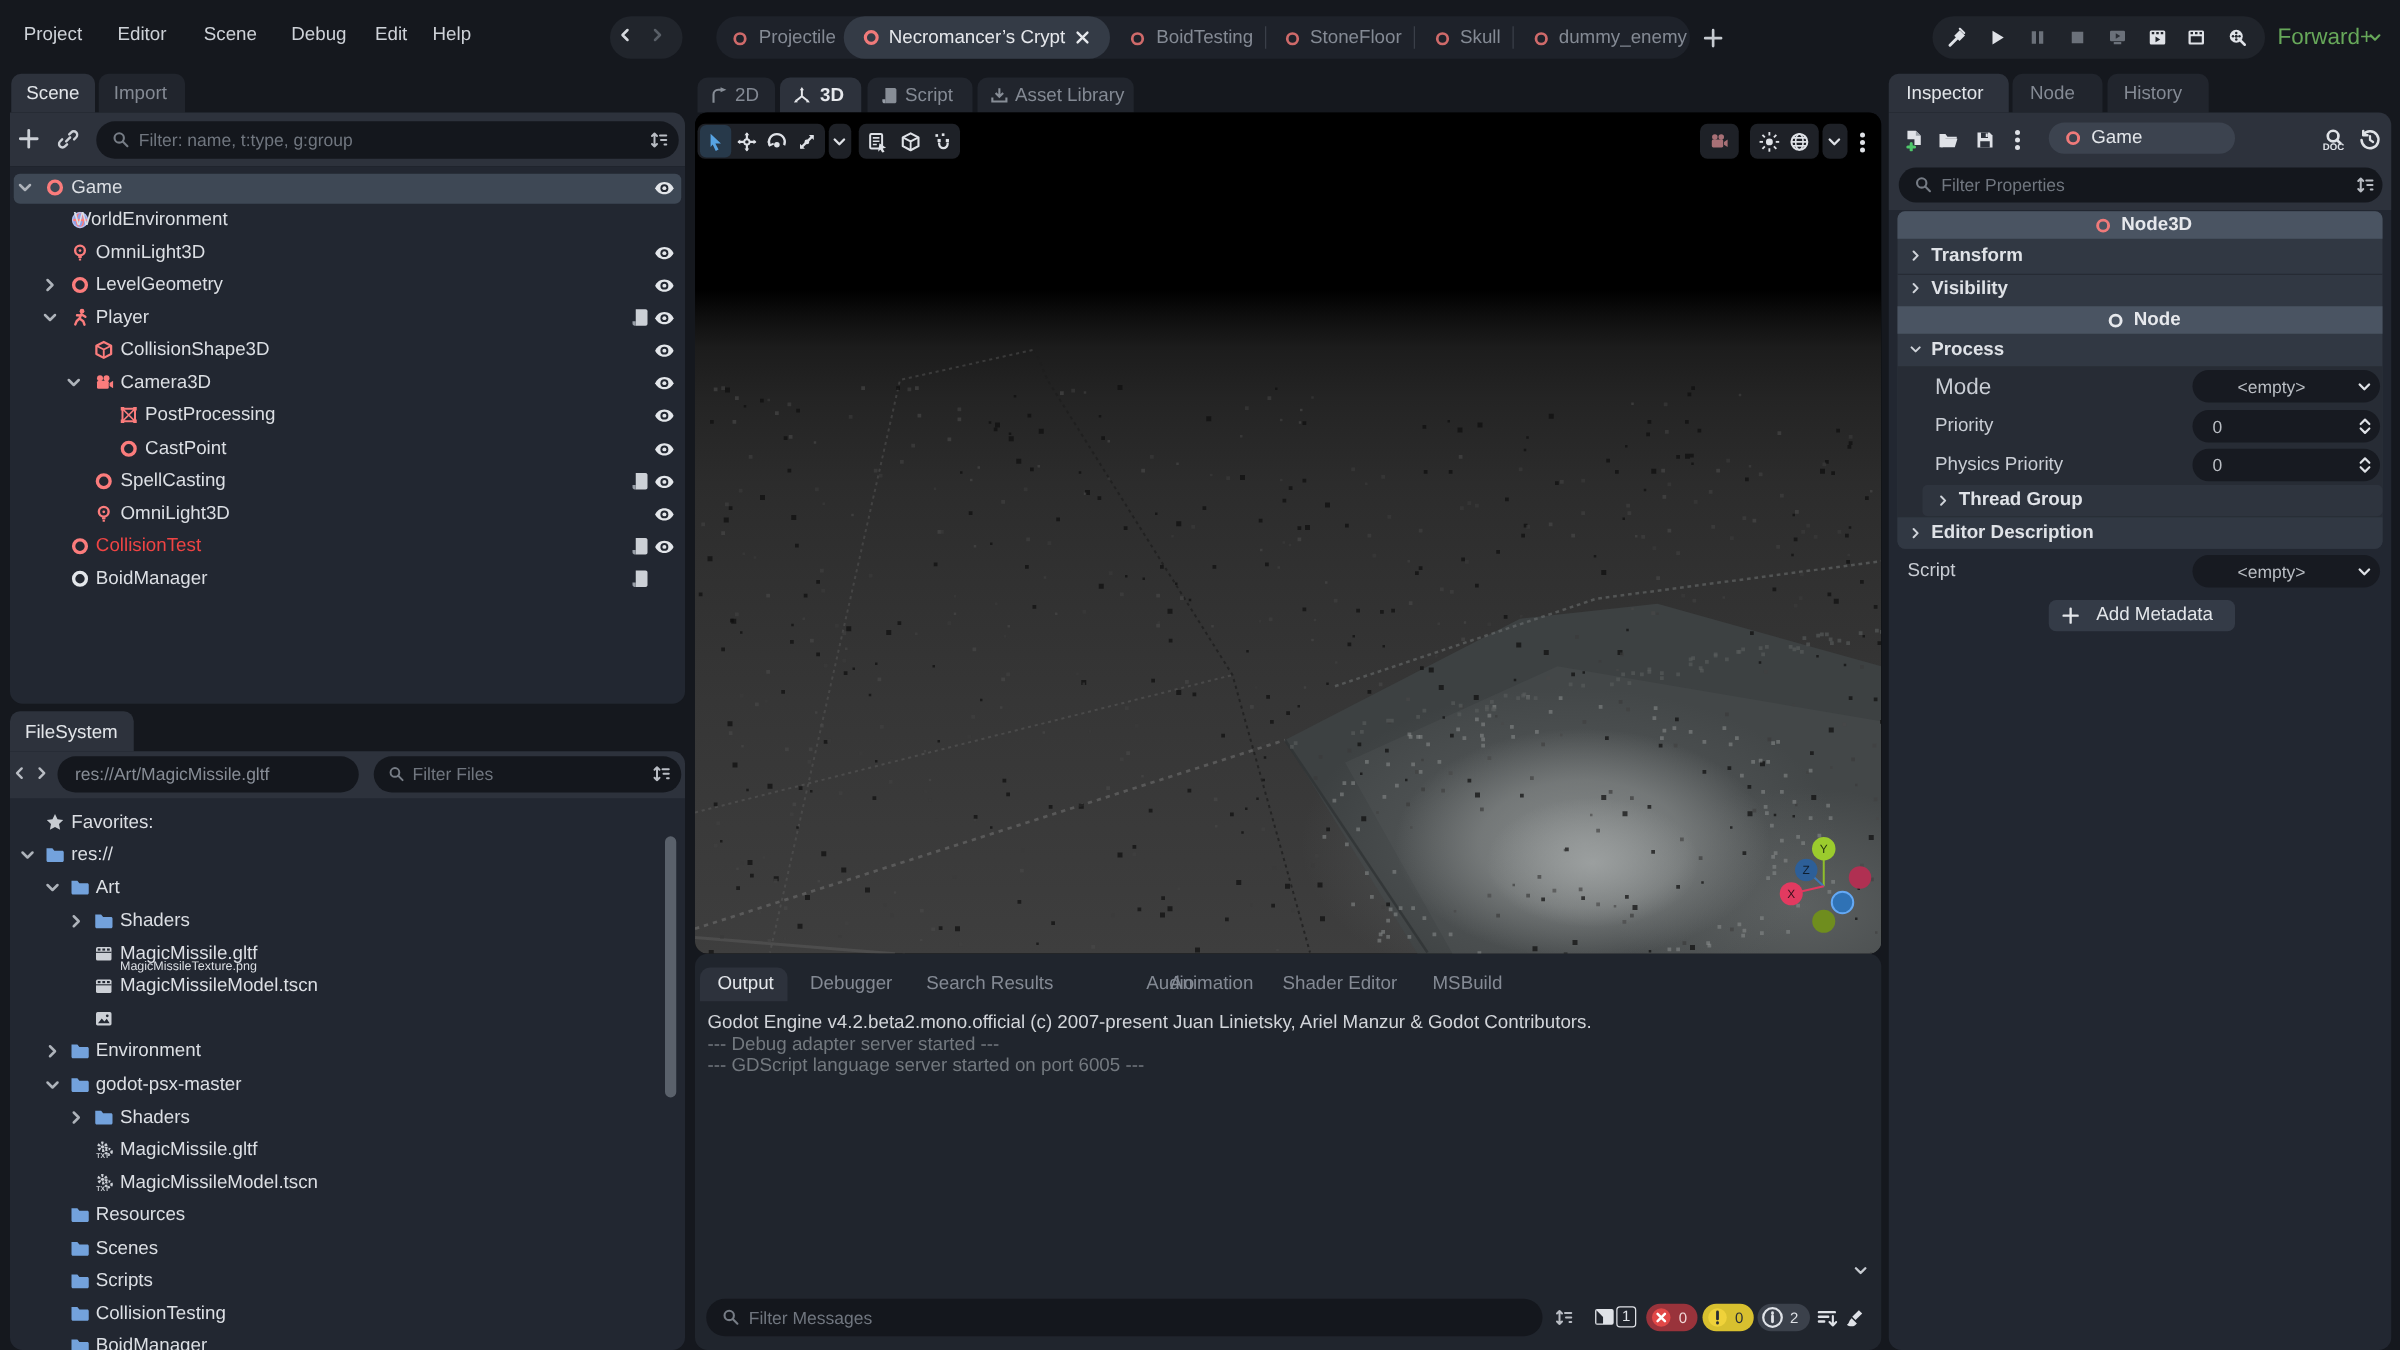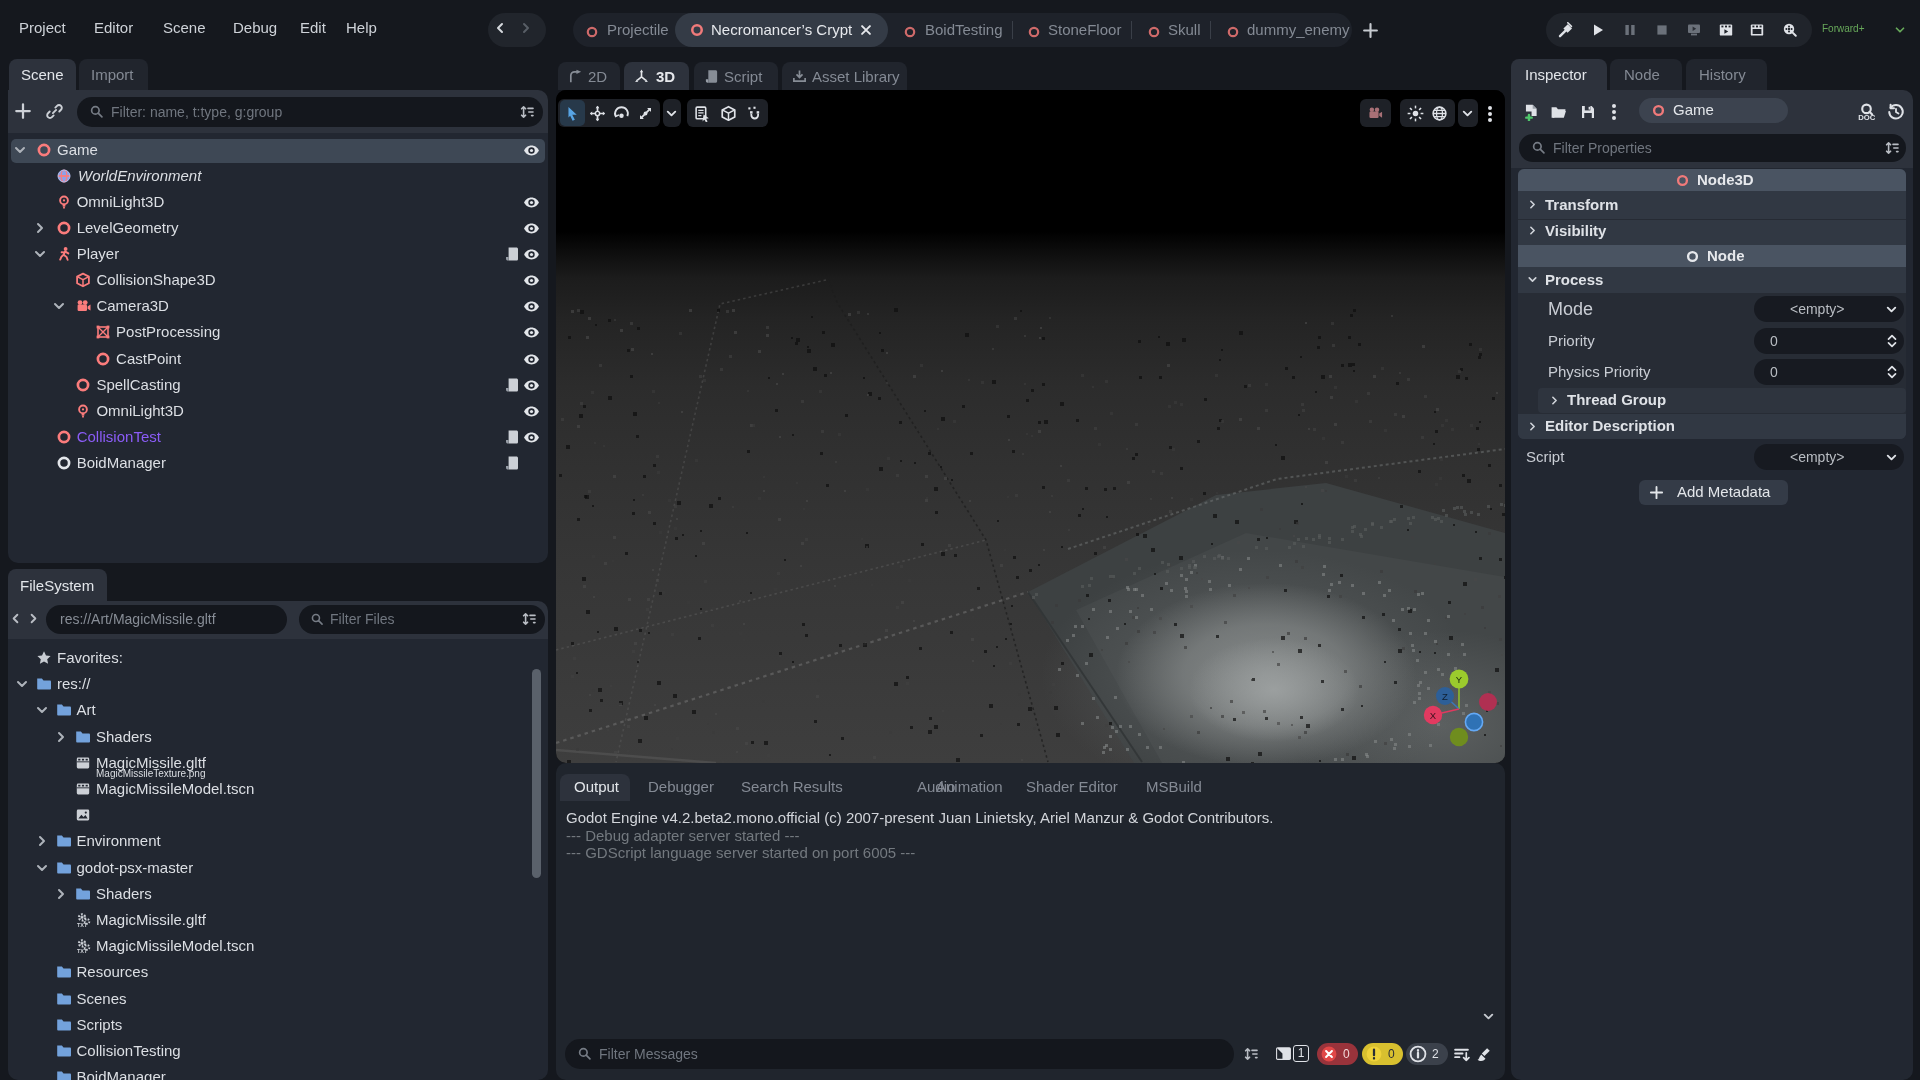--- a/index.html
+++ b/index.html
@@ -112,21 +112,21 @@
     <svg width="16" height="16" viewBox="0 0 16 16" style="display:block">
       <circle cx="7" cy="7" r="5.2" fill="#dfe2e7"></circle>
       <circle cx="7" cy="7" r="1.2" fill="#20242b"></circle>
       <circle cx="7" cy="4.4" r="1" fill="#20242b"></circle>
       <circle cx="7" cy="9.6" r="1" fill="#20242b"></circle>
       <circle cx="4.4" cy="7" r="1" fill="#20242b"></circle>
       <circle cx="9.6" cy="7" r="1" fill="#20242b"></circle>
       <path d="M10.4 10.4l3.4 3.4" stroke="#dfe2e7" stroke-width="2" stroke-linecap="round"></path>
     </svg>
   </div>
-<div style="position:absolute;left:1822px;top:14px;font-size:10px;line-height:30px;color:#67a85a;font-weight:400;white-space:nowrap;">Forward+</div>
+<div style="position:absolute;left:1822px;top:14px;font-size:18px;line-height:30px;color:#67a85a;font-weight:400;white-space:nowrap;">Forward+</div>
 <div style="position:absolute;left:1893px;top:23px;width:14px;height:14px">
     <svg width="14" height="14" viewBox="0 0 16 16" style="display:block">
       <path d="M4 6l4 4 4-4" fill="none" stroke="#67a85a" stroke-width="2" stroke-linecap="round" stroke-linejoin="round"></path>
     </svg>
   </div>
 <div style="position:absolute;left:9px;top:59px;width:67px;height:31px;background:#2d323c;border-radius:8px 8px 0 0"></div>
 <div style="position:absolute;left:79px;top:59px;width:69px;height:31px;background:#21252d;border-radius:8px 8px 0 0"></div>
 <div style="position:absolute;left:21px;top:60px;font-size:15px;line-height:30px;color:#e3e6ea;font-weight:400;white-space:nowrap;">Scene</div>
 <div style="position:absolute;left:91px;top:60px;font-size:15px;line-height:30px;color:#848a94;font-weight:400;white-space:nowrap;">Import</div>
 <div style="position:absolute;left:8px;top:90px;width:540px;height:43px;background:#2d323c;border-radius:0 10px 0 0"></div>
@@ -176,21 +176,21 @@
     </svg>
   </div>
 <div style="position:absolute;left:55.7px;top:168px;width:16px;height:16px">
     <svg width="16" height="16" viewBox="0 0 16 16" style="display:block">
       <circle cx="8" cy="8" r="6" fill="#8fa0e8"></circle>
       <path d="M2 8h12" stroke="#fb7c7c" stroke-width="1.8" fill="none"></path>
       <ellipse cx="8" cy="8" rx="2.8" ry="6" fill="none" stroke="#fb7c7c" stroke-width="1.2"></ellipse>
       <circle cx="8" cy="8" r="6" fill="none" stroke="#b6c2f2" stroke-width="1"></circle>
     </svg>
   </div>
-<div style="position:absolute;left:78px;top:161.07px;font-size:15px;line-height:30px;color:#dcdfe4;font-weight:400;white-space:nowrap;font-style:italic;">WorldEnvironment</div>
+<div style="position:absolute;left:59px;top:161.07px;font-size:15px;line-height:30px;color:#dcdfe4;font-weight:400;white-space:nowrap;">WorldEnvironment</div>
 <div style="position:absolute;left:55.7px;top:194px;width:16px;height:16px">
     <svg width="16" height="16" viewBox="0 0 16 16" style="display:block">
       <circle cx="8" cy="6.4" r="3.9" fill="none" stroke="#fb7c7c" stroke-width="1.9"></circle>
       <circle cx="8" cy="6.4" r="1.1" fill="#fb7c7c"></circle>
       <path d="M6.6 11.6h2.8M7.1 13.6h1.8" stroke="#fb7c7c" stroke-width="1.6" fill="none"></path>
     </svg>
   </div>
 <div style="position:absolute;left:76.7px;top:187.14px;font-size:15px;line-height:30px;color:#dcdfe4;font-weight:400;white-space:nowrap;">OmniLight3D</div>
 <div style="position:absolute;left:523px;top:194px;width:17px;height:17px">
     <svg width="17" height="17" viewBox="0 0 16 16" style="display:block">
@@ -340,21 +340,21 @@
       <path d="M8 3.4C4.7 3.4 2.1 5.6 1.1 8c1 2.4 3.6 4.6 6.9 4.6S13.9 10.4 14.9 8C13.9 5.6 11.3 3.4 8 3.4z" fill="#e3e6ea"></path>
       <circle cx="8" cy="8" r="3" fill="#222731"></circle>
       <circle cx="8" cy="8" r="1.5" fill="#e3e6ea"></circle>
     </svg>
   </div>
 <div style="position:absolute;left:55.7px;top:429px;width:16px;height:16px">
     <svg width="16" height="16" viewBox="0 0 16 16" style="display:block">
       <circle cx="8" cy="8" r="5.1" fill="none" stroke="#fb7c7c" stroke-width="2.7"></circle>
     </svg>
   </div>
-<div style="position:absolute;left:76.7px;top:421.77px;font-size:15px;line-height:30px;color:#8b5cf6;font-weight:400;white-space:nowrap;">CollisionTest</div>
+<div style="position:absolute;left:76.7px;top:421.77px;font-size:15px;line-height:30px;color:#ef4444;font-weight:400;white-space:nowrap;">CollisionTest</div>
 <div style="position:absolute;left:504px;top:429px;width:16px;height:16px">
     <svg width="16" height="16" viewBox="0 0 16 16" style="display:block">
       <path fill="#ccd0d6" d="M4.6 1.4h7.8c.9 0 1.6.7 1.6 1.6v10c0 .9-.7 1.6-1.6 1.6H4.6z"></path>
       <path fill="#979da6" d="M4.6 1.4v13.2H3.8c-1 0-1.8-.8-1.8-1.8V11h2.6V3.2z"></path>
     </svg>
   </div>
 <div style="position:absolute;left:523px;top:429px;width:17px;height:17px">
     <svg width="17" height="17" viewBox="0 0 16 16" style="display:block">
       <path d="M8 3.4C4.7 3.4 2.1 5.6 1.1 8c1 2.4 3.6 4.6 6.9 4.6S13.9 10.4 14.9 8C13.9 5.6 11.3 3.4 8 3.4z" fill="#e3e6ea"></path>
       <circle cx="8" cy="8" r="3" fill="#222731"></circle>

